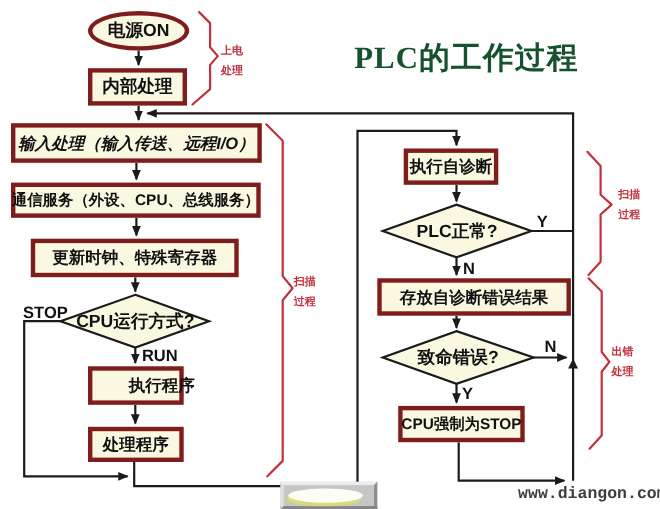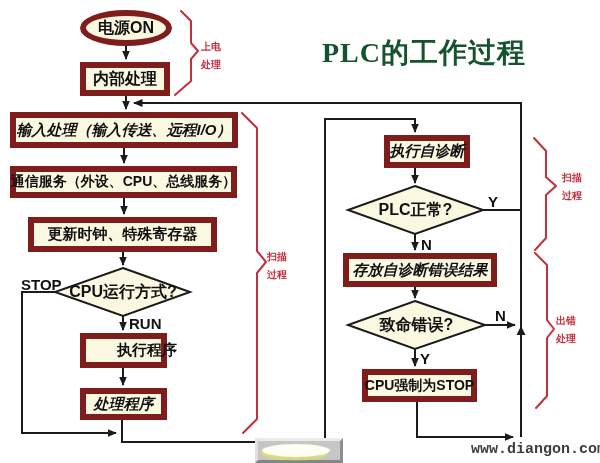--- a/index.html
+++ b/index.html
@@ -3,21 +3,21 @@
 <meta charset="utf-8">
 <style>
   html,body{margin:0;padding:0;background:#fff;}
   #stage{
     position:relative;width:600px;height:463px;background:#ffffff;overflow:hidden;
     font-family:"Liberation Sans",sans-serif;
   }
   #wires{position:absolute;left:0;top:0;z-index:1;}
   .node{
     position:absolute;box-sizing:border-box;z-index:2;
-    background:#FBF8E2;border:6px solid #7f1d1d;
+    background:#FBF8E2;border:4px solid #7f1d1d;
     display:flex;align-items:center;justify-content:center;
     font-weight:bold;font-size:15px;color:#111;white-space:nowrap;
   }
   .oval{border-radius:50% / 50%;}
   .sm{font-size:14px;}
   .dlbl{
     position:absolute;z-index:2;display:flex;align-items:center;justify-content:center;
     font-weight:bold;font-size:16px;color:#111;white-space:nowrap;
   }
   .tag{
@@ -98,24 +98,24 @@
 
   <div id="title">PLC的工作过程</div>
   <div id="watermark">www.diangon.com</div>
 
   <div class="node oval" style="left:80px;top:10px;width:92px;height:36px;font-size:16px;">电源ON</div>
   <div class="node" style="left:80px;top:62px;width:90px;height:34px;font-size:16px;">内部处理</div>
   <div class="node" style="left:10px;top:112px;width:228px;height:36px;font-style:italic;">输入处理（输入传送、远程I/O）</div>
   <div class="node sm" style="left:10px;top:166px;width:227px;height:32px;">通信服务（外设、CPU、总线服务）</div>
   <div class="node" style="left:28px;top:217px;width:189px;height:35px;">更新时钟、特殊寄存器</div>
   <div class="node" style="left:80px;top:333px;width:87px;height:35px;padding-left:47px;">执行程序</div>
-  <div class="node" style="left:80px;top:388px;width:87px;height:32px;font-style:italic;">处理程序</div>
+  <div class="node" style="left:80px;top:388px;width:87px;height:32px;">处理程序</div>
 
-  <div class="node" style="left:384px;top:135px;width:86px;height:33px;font-style:italic;">执行自诊断</div>
-  <div class="node" style="left:343px;top:253px;width:154px;height:34px;font-style:italic;">存放自诊断错误结果</div>
+  <div class="node" style="left:367px;top:135px;width:86px;height:33px;">执行自诊断</div>
+  <div class="node" style="left:343px;top:253px;width:176px;height:34px;">存放自诊断错误结果</div>
   <div class="node sm" style="left:362px;top:369px;width:115px;height:33px;">CPU强制为STOP</div>
 
   <div class="dlbl" style="left:53px;top:282px;width:140px;height:20px;">CPU运行方式?</div>
   <div class="dlbl" style="left:348px;top:200px;width:135px;height:20px;">PLC正常?</div>
   <div class="dlbl" style="left:348px;top:315px;width:137px;height:20px;">致命错误?</div>
 
   <div class="tag" style="left:21px;top:276px;">STOP</div>
   <div class="tag" style="left:129px;top:315px;">RUN</div>
   <div class="tag" style="left:488px;top:193px;">Y</div>
   <div class="tag" style="left:421px;top:236px;">N</div>

